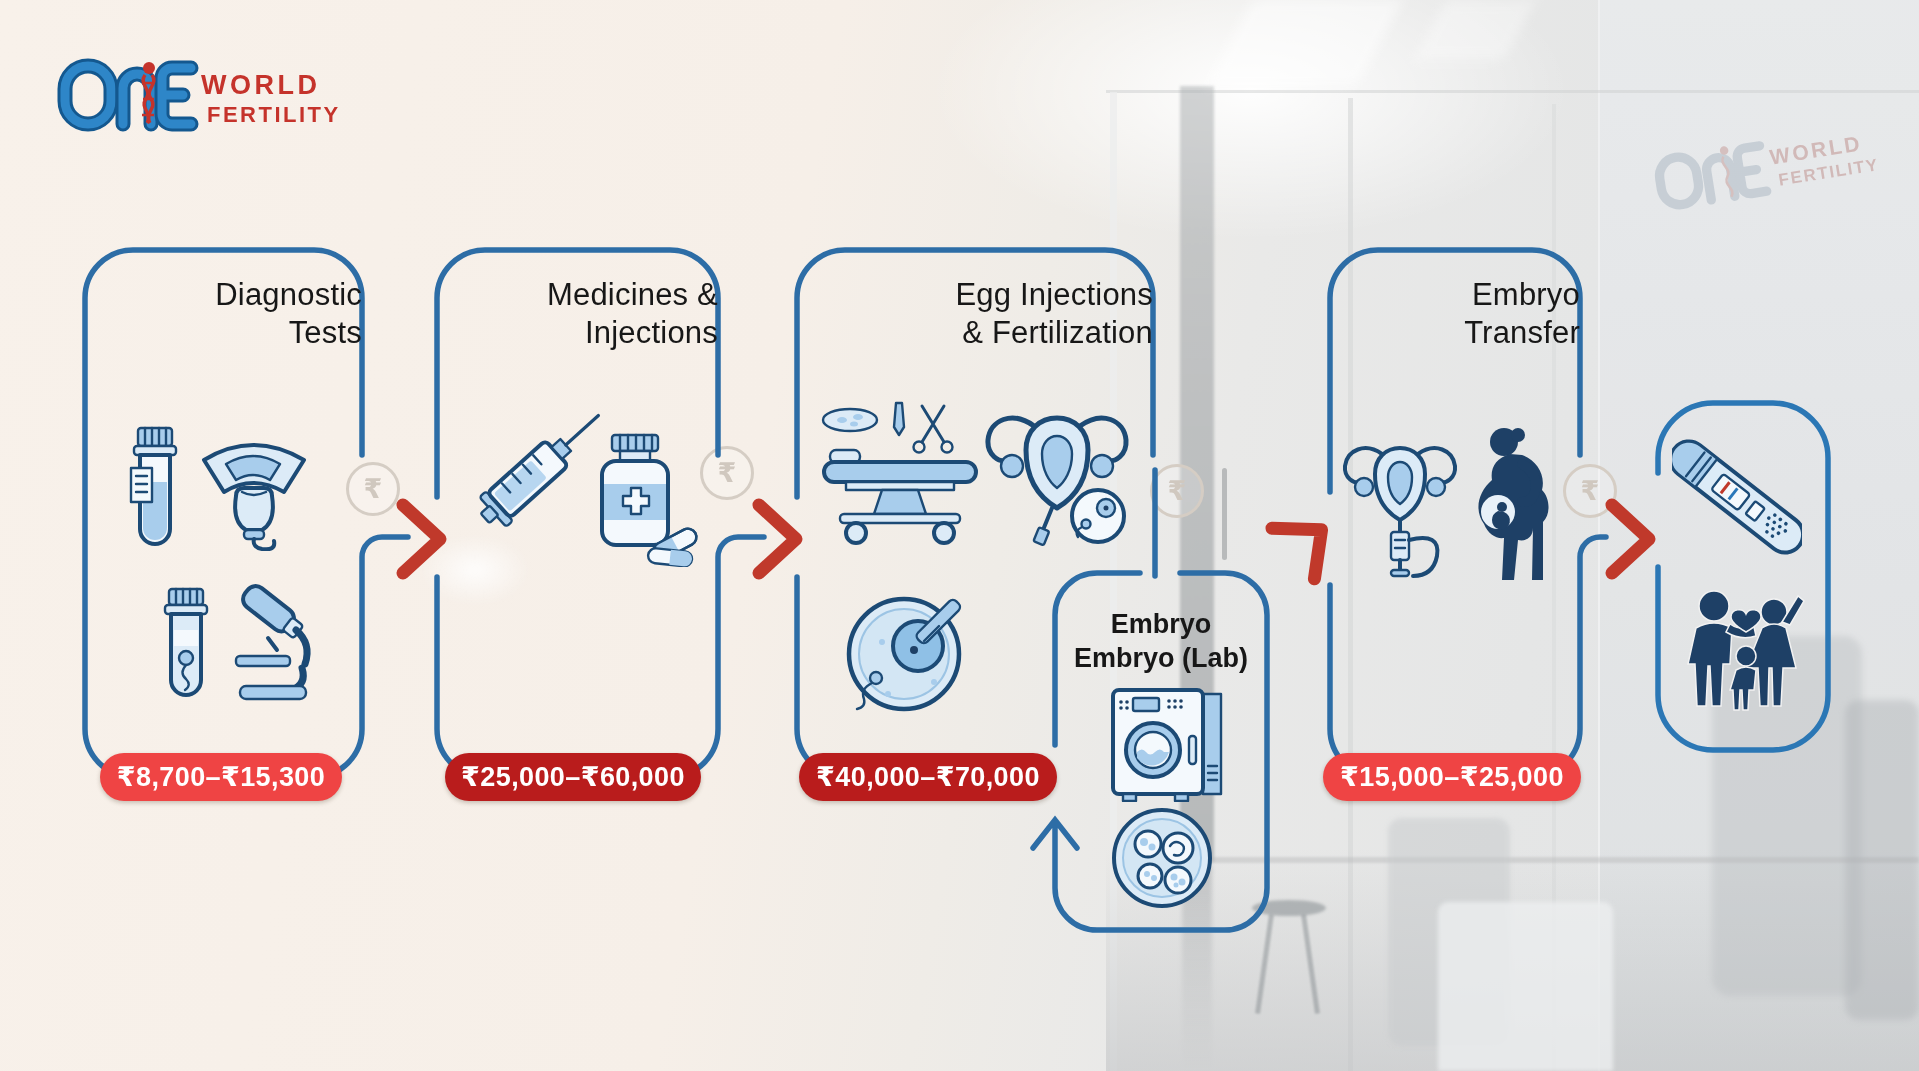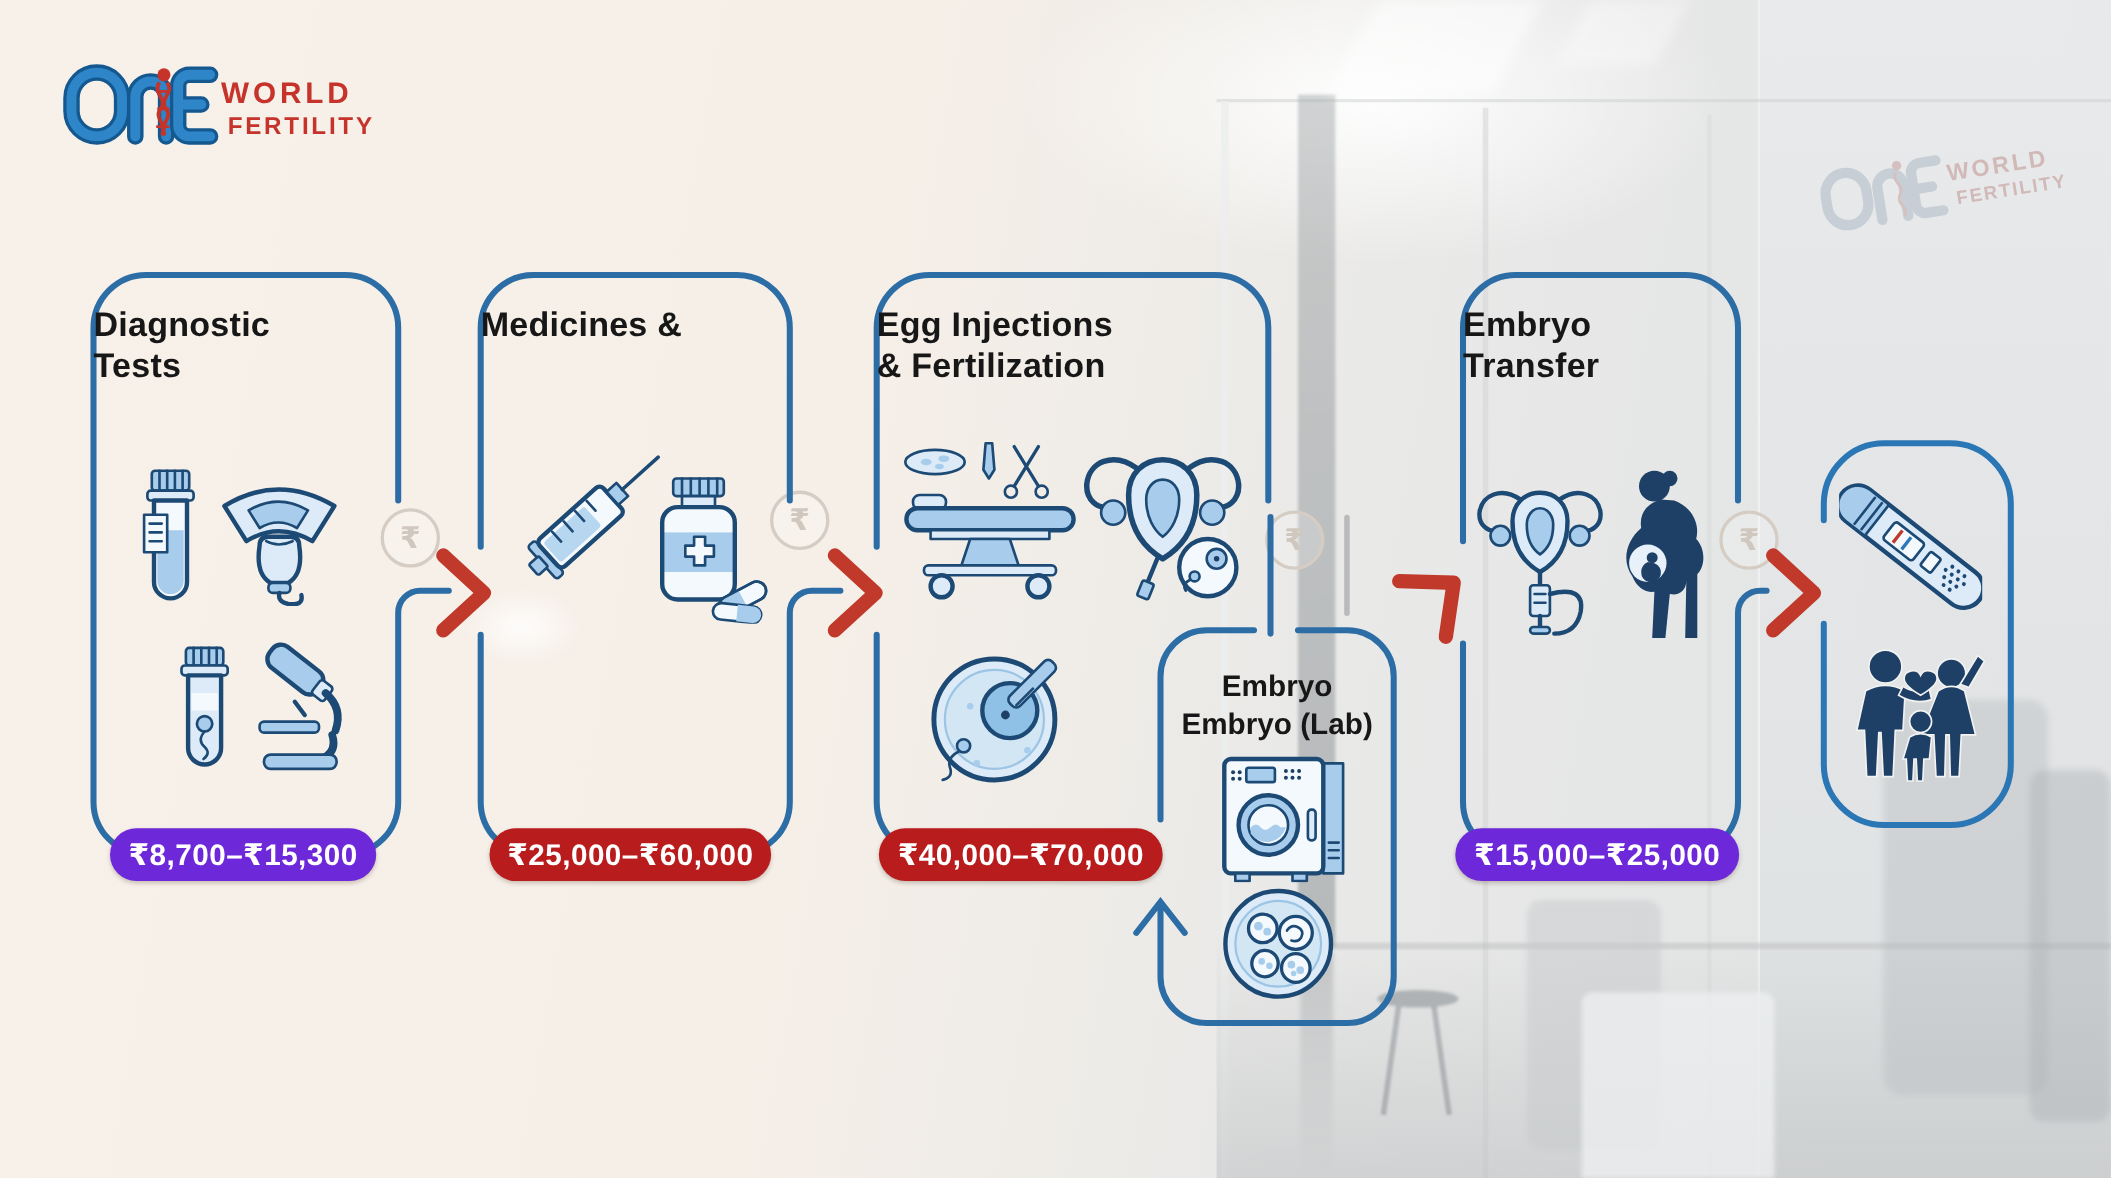--- a/index.html
+++ b/index.html
@@ -37,27 +37,27 @@
 
   
   .net{left:0;top:0;z-index:3;}
 
   
   .coin{width:48px;height:48px;border-radius:50%;border:3px solid #d5cdc4;color:#d0c8bf;
         display:flex;align-items:center;justify-content:center;font-size:27px;font-weight:bold;
         background:rgba(255,255,255,.18);z-index:2;}
 
   
-  .card-title{z-index:4;text-align:left;font-weight:bold;color:#171717;font-size:31px;line-height:1.22;letter-spacing:.2px;}
+  .card-title{z-index:4;text-align:right;font-weight:normal;color:#171717;font-size:31px;line-height:1.22;letter-spacing:.2px;}
   .sub-title{z-index:4;text-align:center;font-weight:bold;color:#171717;font-size:27px;line-height:1.25;}
   .icon{z-index:4;}
   .price-badge{z-index:6;top:753px;height:48px;border-radius:26px;color:#fff;font-weight:bold;font-size:27px;
         display:flex;align-items:center;justify-content:center;letter-spacing:.4px;
         box-shadow:0 2px 4px rgba(60,40,20,.25);}
-  .badge-blue{background:#6d28d9;}
+  .badge-blue{background:#ef4444;}
   .badge-red{background:#b91c1c;}
 
   
   .ic{stroke:#1c4a75;stroke-width:4;stroke-linecap:round;stroke-linejoin:round;fill:none;}
   .ic2{stroke:#1c4a75;stroke-width:2.4;stroke-linecap:round;stroke-linejoin:round;fill:none;}
   .f-l{fill:#dcebf7;}  .f-m{fill:#a8cdec;}  .f-w{fill:#f4f9fd;}  .f-d{fill:#8fc0e6;}
   .f-n{fill:#1e4066;}  .no-s{stroke:none;}
 </style>
 </head>
 <body>
@@ -189,20 +189,21 @@
     <rect class="f-m ic2" x="14" y="76" width="54" height="10" rx="4"></rect>
     <path class="ic" style="stroke-width:7" d="M80 88 q5 16 -10 22"></path>
     <rect class="f-m ic2" x="18" y="106" width="66" height="13" rx="6"></rect>
   </svg>
   <div class="abs price-badge badge-blue" style="left:100px;width:242px;">
     <span>₹8,700–₹15,300</span>
   </div>
 
   <div class="abs card-title" style="left:437px;top:276px;width:281px;">
     <div>Medicines &amp;</div>
+    <div>Injections</div>
   </div>
   <svg class="abs icon" style="left:462px;top:390px;" width="160" height="150" viewBox="0 0 160 150">
     <g transform="rotate(-42 80 75)">
       <rect class="f-m ic2" x="12" y="57" width="9" height="40" rx="3"></rect>
       <rect class="f-m ic2" x="2" y="70" width="12" height="13" rx="2"></rect>
       <rect class="f-w ic" x="21" y="59" width="78" height="34" rx="5"></rect>
       <rect class="f-m no-s" x="25" y="64" width="50" height="24" rx="3" opacity=".8"></rect>
       <path class="ic2" d="M38 62v12M52 62v12M66 62v12M80 62v12"></path>
       <rect class="f-m ic2" x="99" y="68" width="12" height="16"></rect>
       <path class="ic" style="stroke-width:3.2" d="M111 76 h44"></path>

